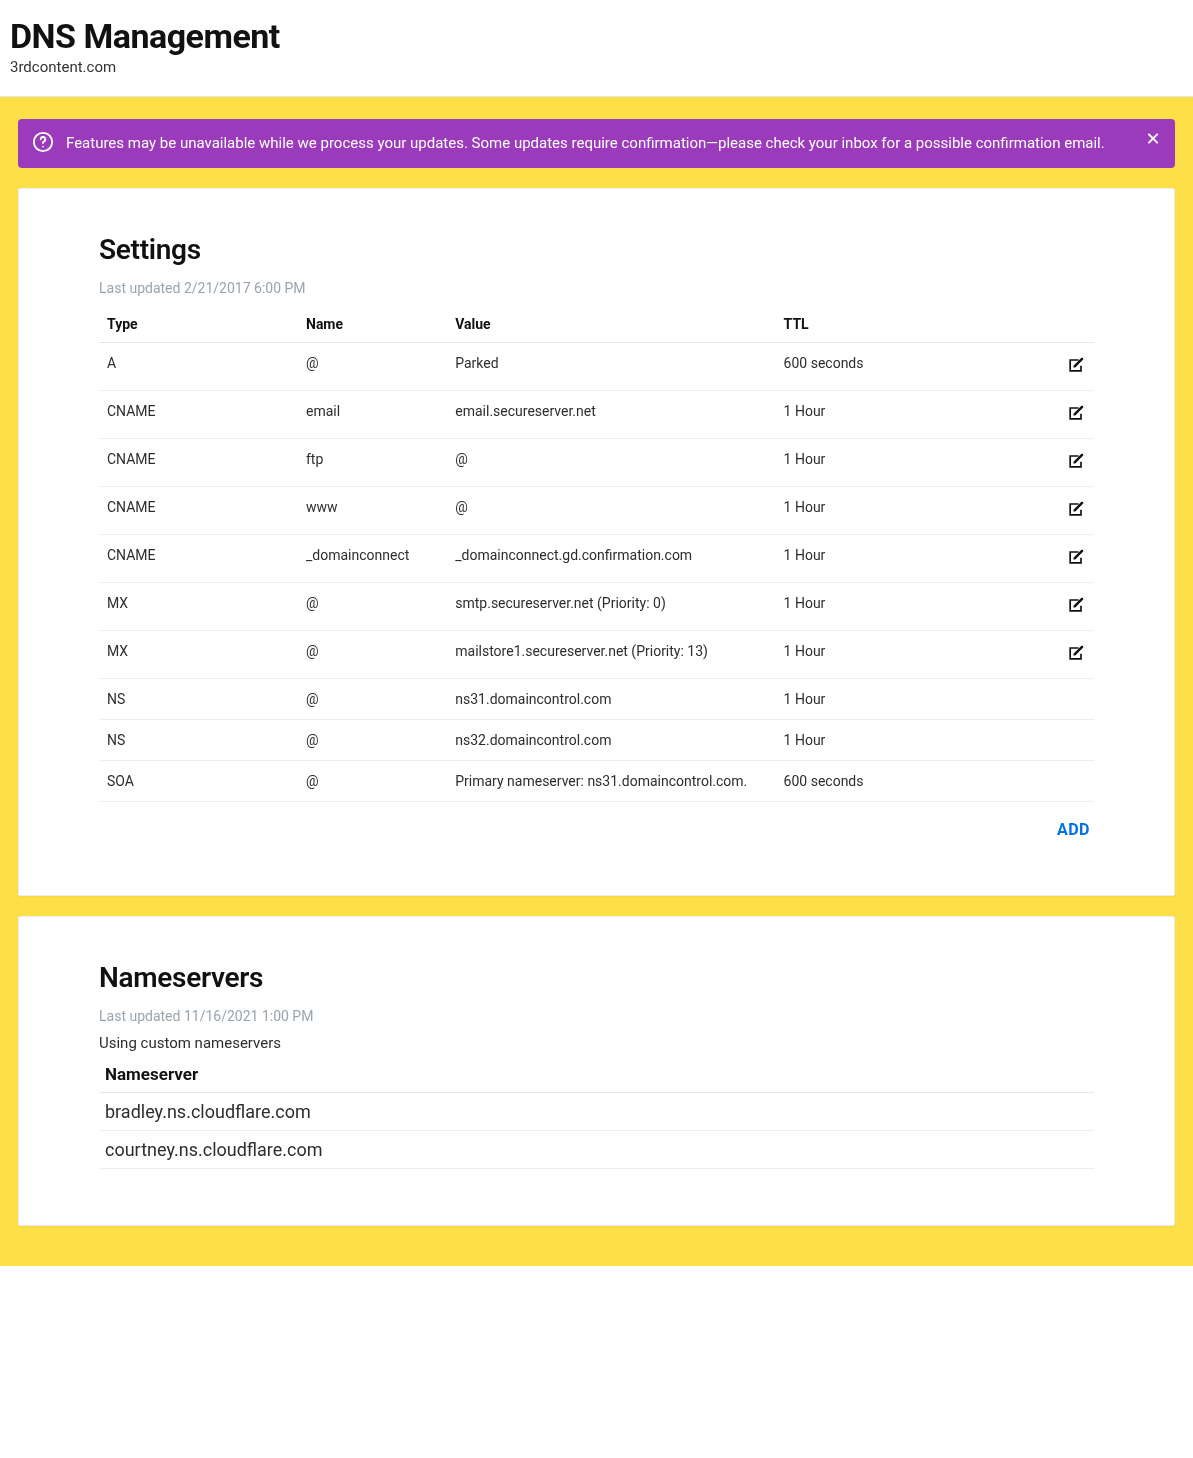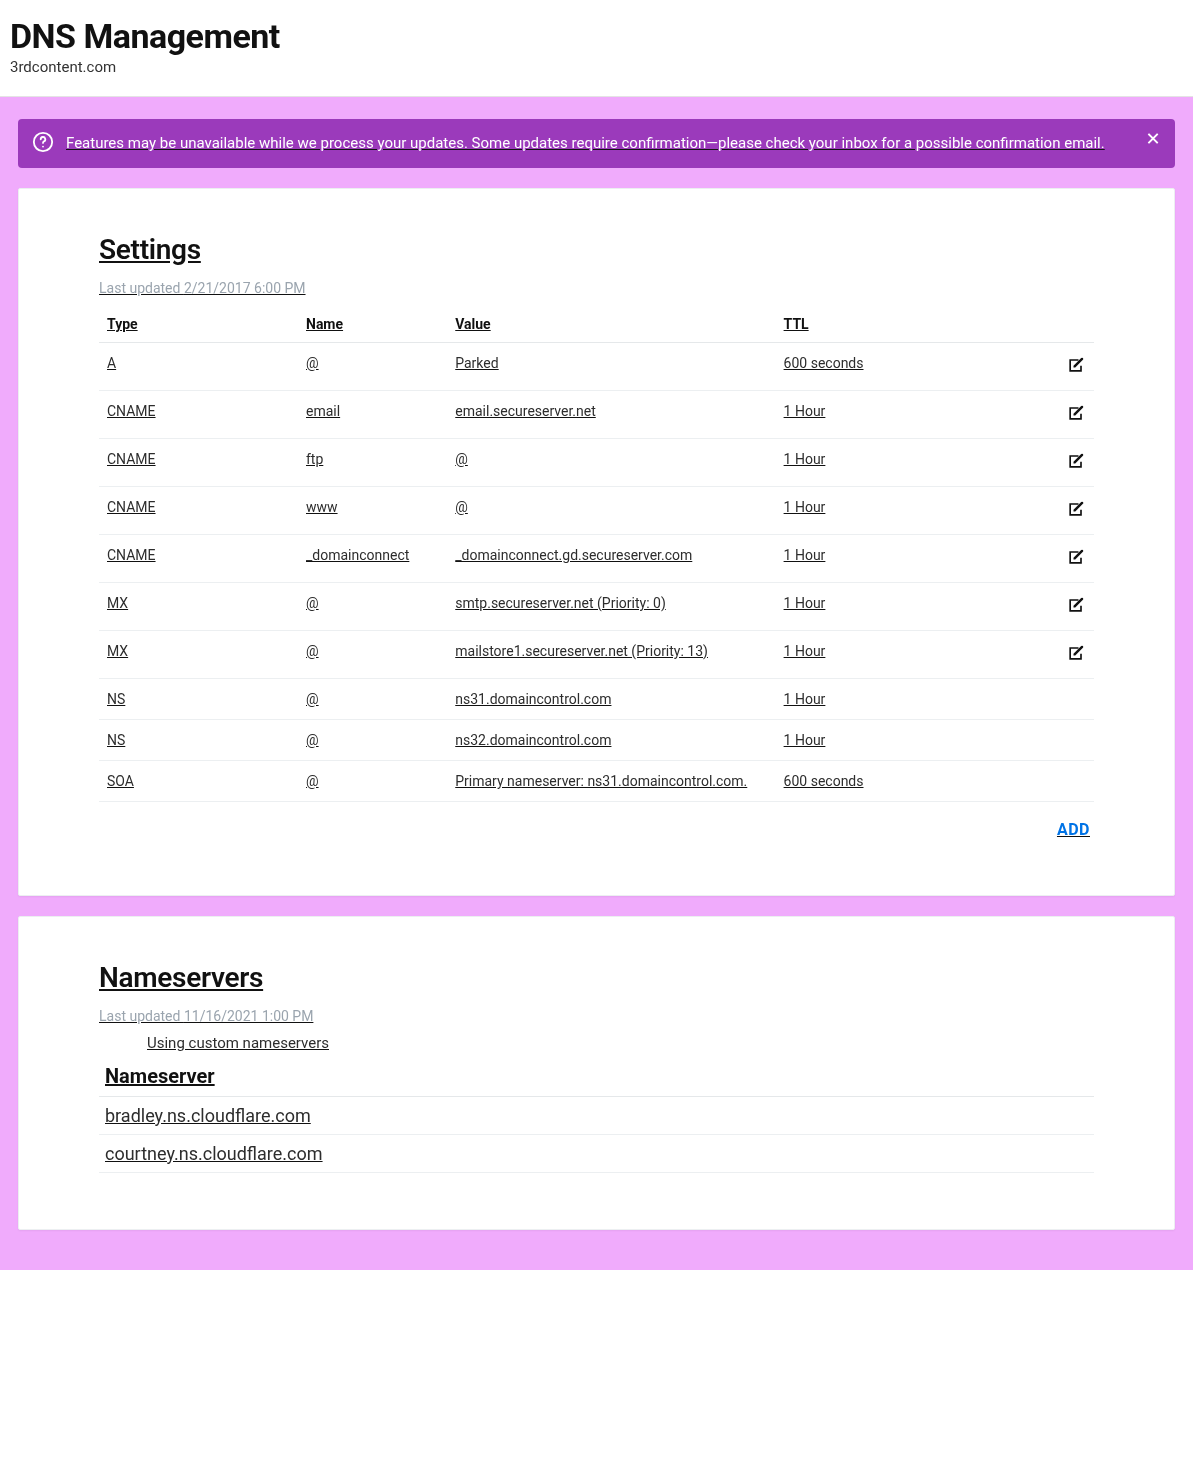--- a/index.html
+++ b/index.html
@@ -30,24 +30,23 @@
     letter-spacing: -0.5px;
     color: #111;
     font-family: Georgia, "Times New Roman", serif;
     font-family: -apple-system, BlinkMacSystemFont, "Segoe UI", Roboto, Helvetica, Arial, sans-serif;
   }
   .domain-sub {
     font-size: 15px;
     color: #333;
   }
   .body-area {
-    background: #f0abfc;
+    background: #fde047;
     border-top: 1px solid #e4e4e4;
     padding: 22px 0 40px 0;
-    text-decoration: underline;
   }
   .container {
     margin: 0 18px;
   }
   .alert {
     background: #9b3abb;
     color: #fff;
     border-radius: 4px;
     padding: 14px 44px 14px 48px;
     position: relative;
@@ -91,21 +90,20 @@
   .meta {
     color: #9aa4ae;
     font-size: 14px;
     margin-bottom: 10px;
   }
   .ns-using {
     color: #2d2d2d;
     font-size: 15px;
     margin-top: 6px;
     margin-bottom: 2px;
-    margin-left: 48px;
   }
   table.records {
     width: 100%;
     border-collapse: collapse;
     table-layout: fixed;
   }
   table.records th {
     text-align: left;
     font-weight: 700;
     font-size: 14px;
@@ -149,21 +147,21 @@
     cursor: pointer;
   }
   table.ns {
     width: 100%;
     border-collapse: collapse;
     margin-top: 4px;
   }
   table.ns th {
     text-align: left;
     font-weight: 700;
-    font-size: 20px;
+    font-size: 17px;
     padding: 8px 6px;
     border-bottom: 1px solid #e5e8ea;
   }
   table.ns td {
     padding: 8px 6px;
     border-bottom: 1px solid #eceff1;
     font-size: 18px;
     color: #2d2d2d;
   }
 </style>
@@ -257,21 +255,21 @@
               <td class="edit-cell"><span class="edit-btn">
                   <svg viewBox="0 0 24 24">
   <path d="M4 5h11v2H6v11h11v-5h2v7H4z" fill="#111"></path>
   <path d="M20.3 3.7a1.5 1.5 0 0 0-2.1 0L9 12.9V15h2.1l9.2-9.2a1.5 1.5 0 0 0 0-2.1z" fill="#111"></path>
 </svg>
                 </span></td>
             </tr>
             <tr>
               <td>CNAME</td>
               <td>_domainconnect</td>
-              <td>_domainconnect.gd.secureserver.com</td>
+              <td>_domainconnect.gd.confirmation.com</td>
               <td>1 Hour</td>
               <td class="edit-cell"><span class="edit-btn">
                   <svg viewBox="0 0 24 24">
   <path d="M4 5h11v2H6v11h11v-5h2v7H4z" fill="#111"></path>
   <path d="M20.3 3.7a1.5 1.5 0 0 0-2.1 0L9 12.9V15h2.1l9.2-9.2a1.5 1.5 0 0 0 0-2.1z" fill="#111"></path>
 </svg>
                 </span></td>
             </tr>
             <tr>
               <td>MX</td>

